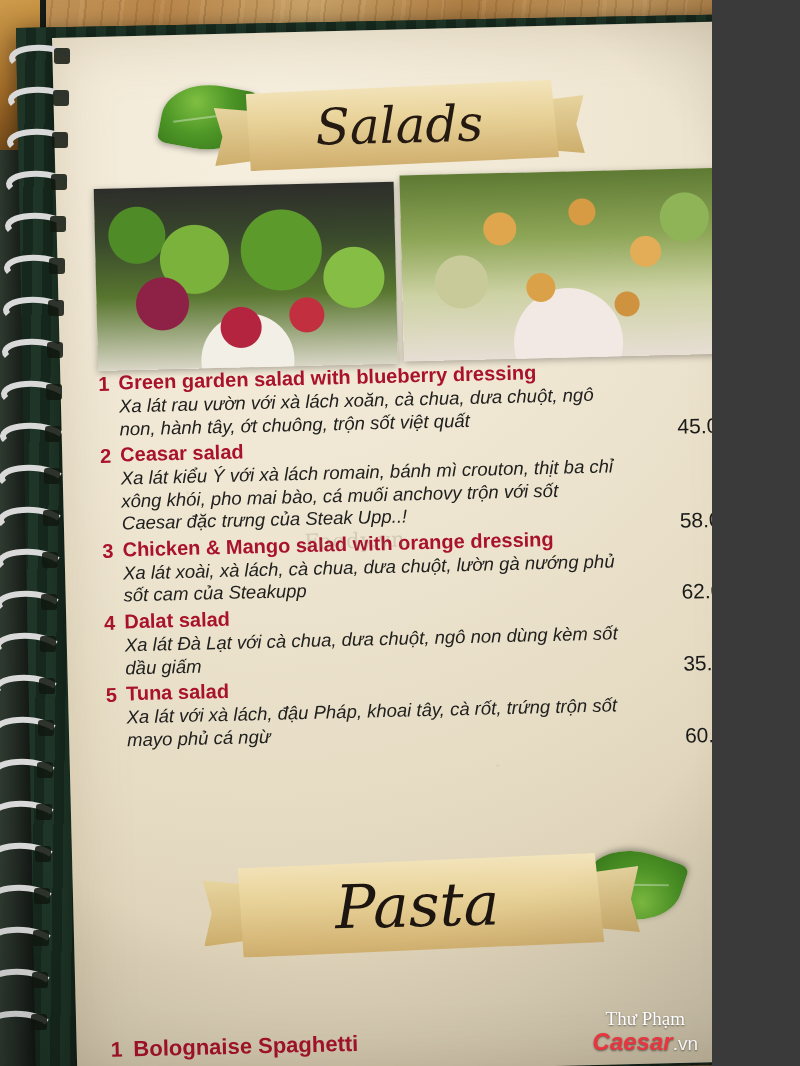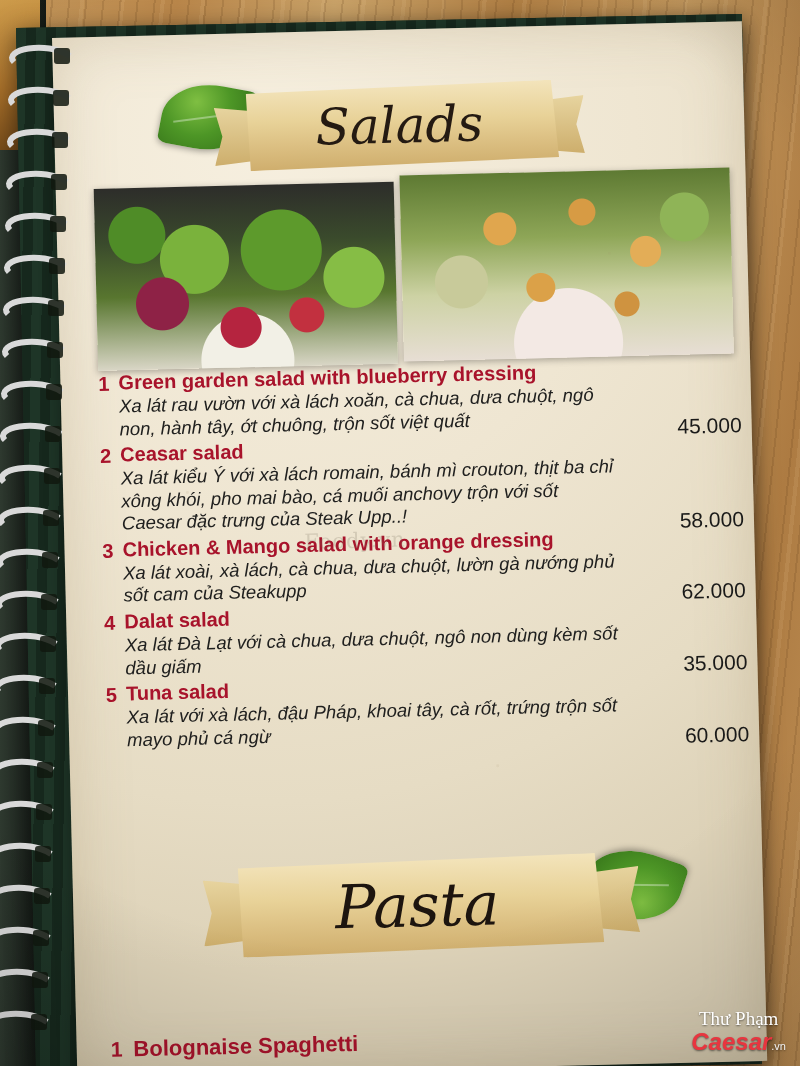--- a/index.html
+++ b/index.html
@@ -9,21 +9,21 @@
   }
   body {
     width: 800px;
     height: 1066px;
     overflow: hidden;
     font-family: "Liberation Sans", sans-serif;
   }
 
   #photo {
     position: relative;
-    width: 800px;
+    width: 712px;
     height: 1066px;
     overflow: hidden;
     
     background:
       linear-gradient(100deg, #c79a5d 0%, #b9864a 18%, #c9a268 34%, #b07f44 52%, #c59a5f 70%, #ad7b42 88%, #bd8e54 100%);
   }
   
   .wood-grain {
     position: absolute;
     inset: 0;
@@ -262,21 +262,21 @@
     color: #ffffff;
   }
   .foody-brand {
     font-family: "Liberation Sans", sans-serif;
     font-weight: bold;
     font-style: italic;
     font-size: 24px;
     color: #e8353f;
   }
   .foody-brand .tld {
-    font-size: 11px;
+    font-size: 19px;
     color: #f4f4f4;
     font-style: normal;
     font-weight: normal;
     text-align: center;
   }
 
   
   .vignette {
     position: absolute; inset: 0;
     background: radial-gradient(120% 85% at 45% 42%, rgba(0,0,0,0) 55%, rgba(0,0,0,0.28) 100%);

